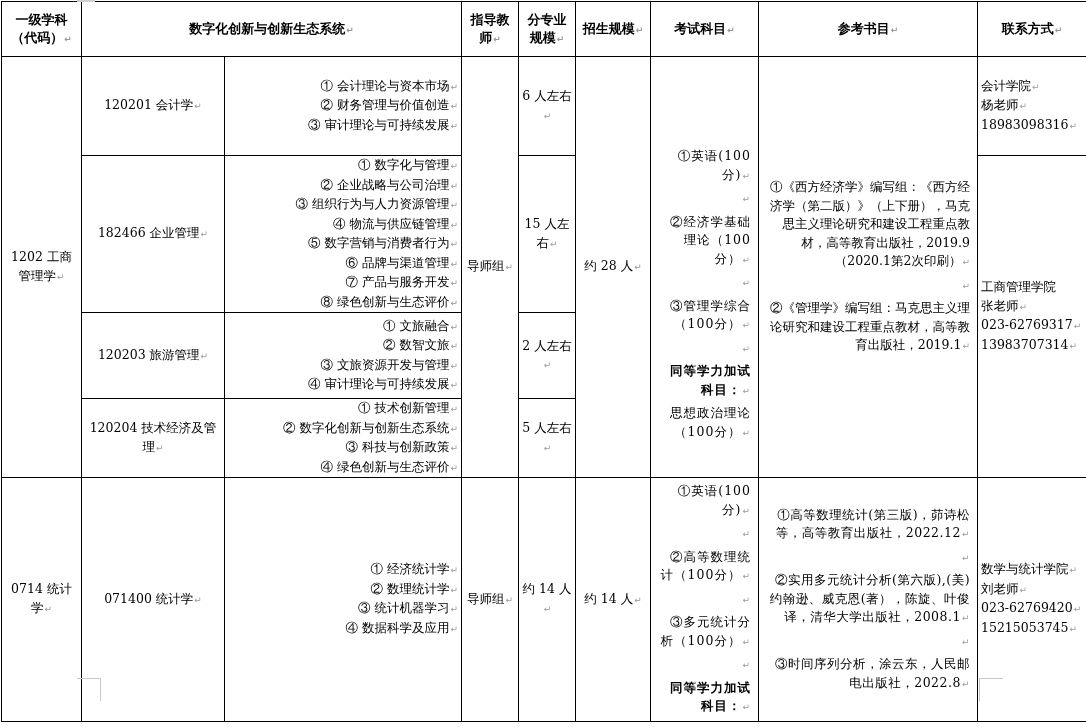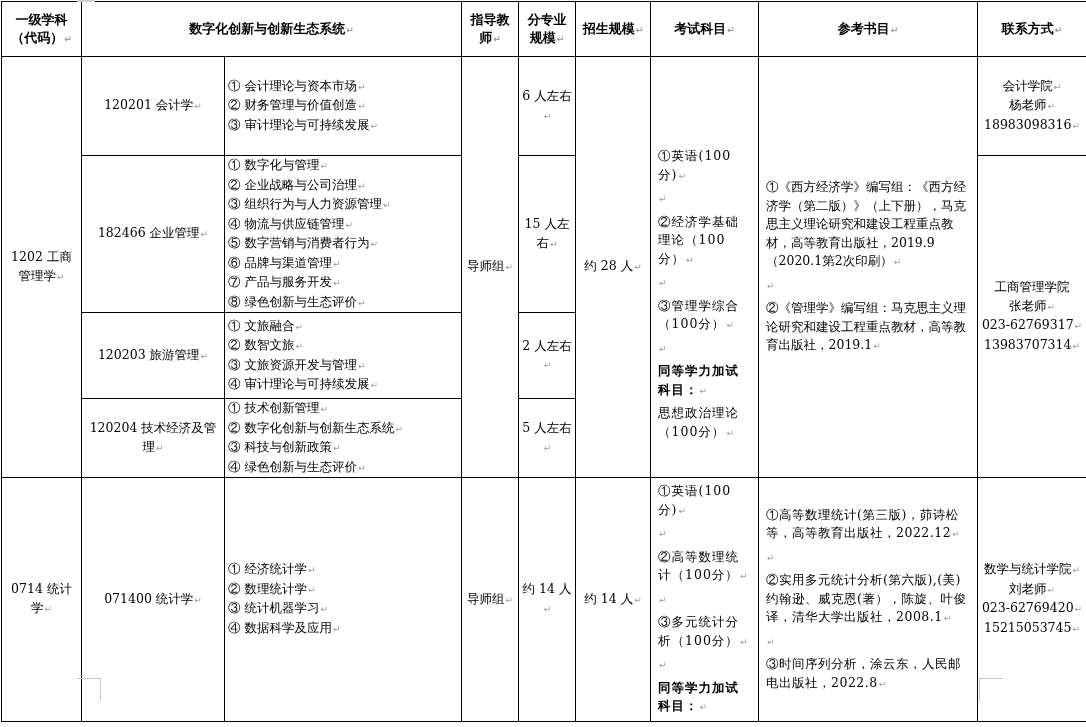--- a/index.html
+++ b/index.html
@@ -6,29 +6,29 @@
   body { width:1086px; height:727px; position:relative; overflow:hidden;
          font-family:"DejaVu Serif","Liberation Serif",serif; color:#000; }
   .page { position:absolute; left:0; top:0; width:1086px; height:727px; }
   table.grid { position:absolute; left:1px; top:1px; border-collapse:collapse;
                table-layout:fixed; width:1085px; }
   table.grid td, table.grid th { border:1.5px solid #000; padding:0 3px; vertical-align:middle;
                font-size:12.5px; line-height:18.5px; font-weight:normal; }
   th { font-family:"DejaVu Sans","Liberation Sans",sans-serif; font-weight:bold !important;
        font-size:13px !important; text-align:center; line-height:18px !important; }
   .c { text-align:center; }
-  .l { text-align:left; }
+  .l { text-align:right; }
   .mk { color:#9a9a9a; font-size:9px; margin-left:1px; font-family:"DejaVu Sans",sans-serif; }
   .dirs div { white-space:nowrap; }
   .exam p, .refs p { margin:4px; }
   .exam { font-size:13px; line-height:19.5px; letter-spacing:1px; vertical-align:top !important; }
   .exam b { font-family:Liberation Serif, serif; font-weight:bold; }
   .refs { font-size:12.5px; line-height:19px; }
   .refs2 { font-size:11.5px; line-height:21px; letter-spacing:0.5px; }
-  .contact { text-align:center; font-size:12.5px; line-height:19px; }
+  .contact { text-align:left; font-size:12.5px; line-height:19px; }
   .corner { position:absolute; border-color:#c8c8c8; border-style:solid; width:0; height:0; }
 </style>
 </head>
 <body>
 
 <div class="page">
 
 <table class="grid">
   <colgroup>
     <col style="width:80px">

